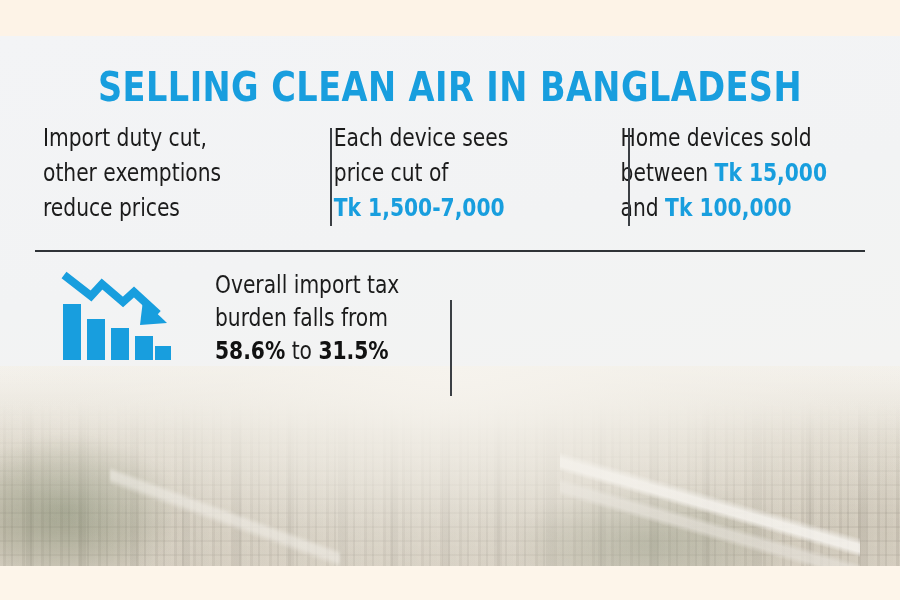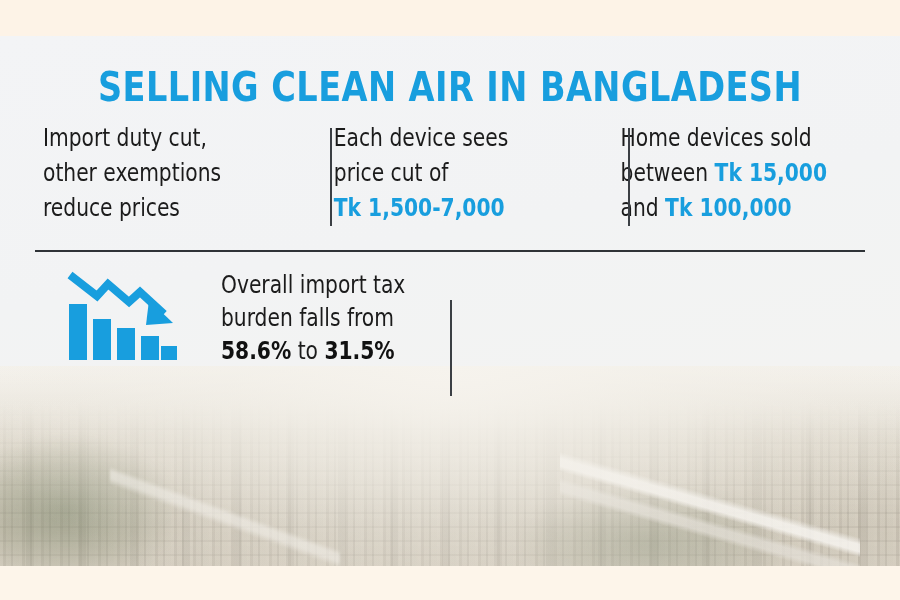--- a/index.html
+++ b/index.html
@@ -193,21 +193,21 @@
     width: 830px;
     height: 108px;
   }
   .stat {
     position: absolute;
     top: 0;
     display: flex;
     align-items: center;
     gap: 16px;
   }
-  .stat-left { left: 28px; gap: 40px; }
+  .stat-left { left: 22px; gap: 40px; }
   .stat-right { left: 460px; }
   .stat-text {
     color: #1b1b1b;
     font-family: "DejaVu Sans Condensed", "Liberation Sans Narrow", "Liberation Sans", sans-serif;
     font-size: 25px;
     line-height: 33px;
     transform: scaleX(0.9);
     transform-origin: left center;
   }
   .vdiv-3 {

